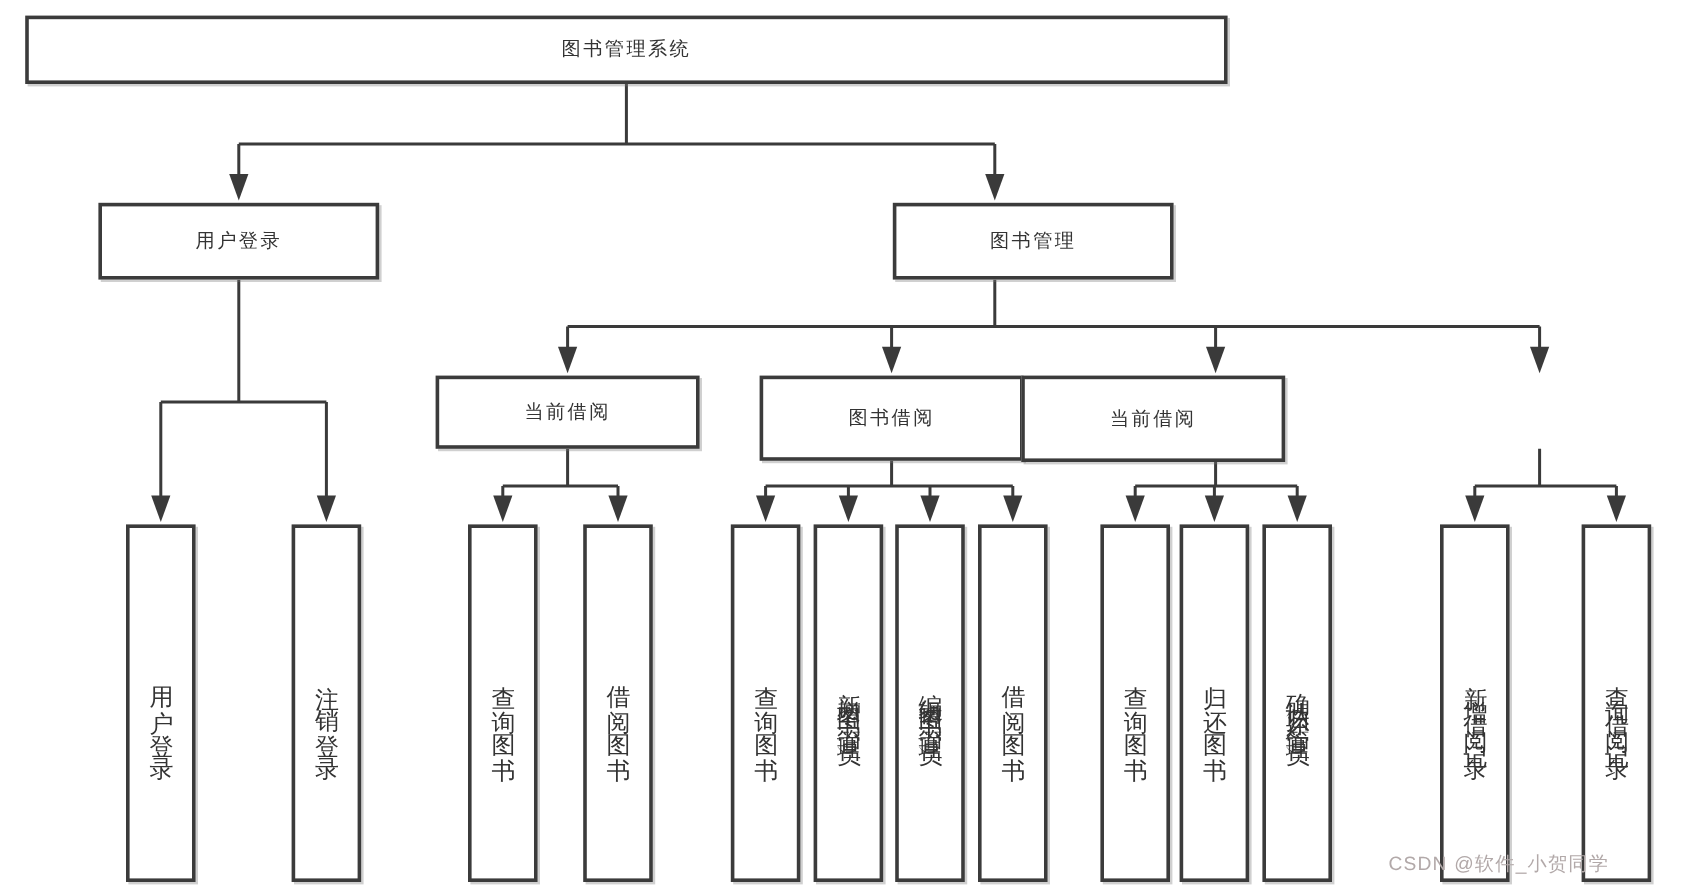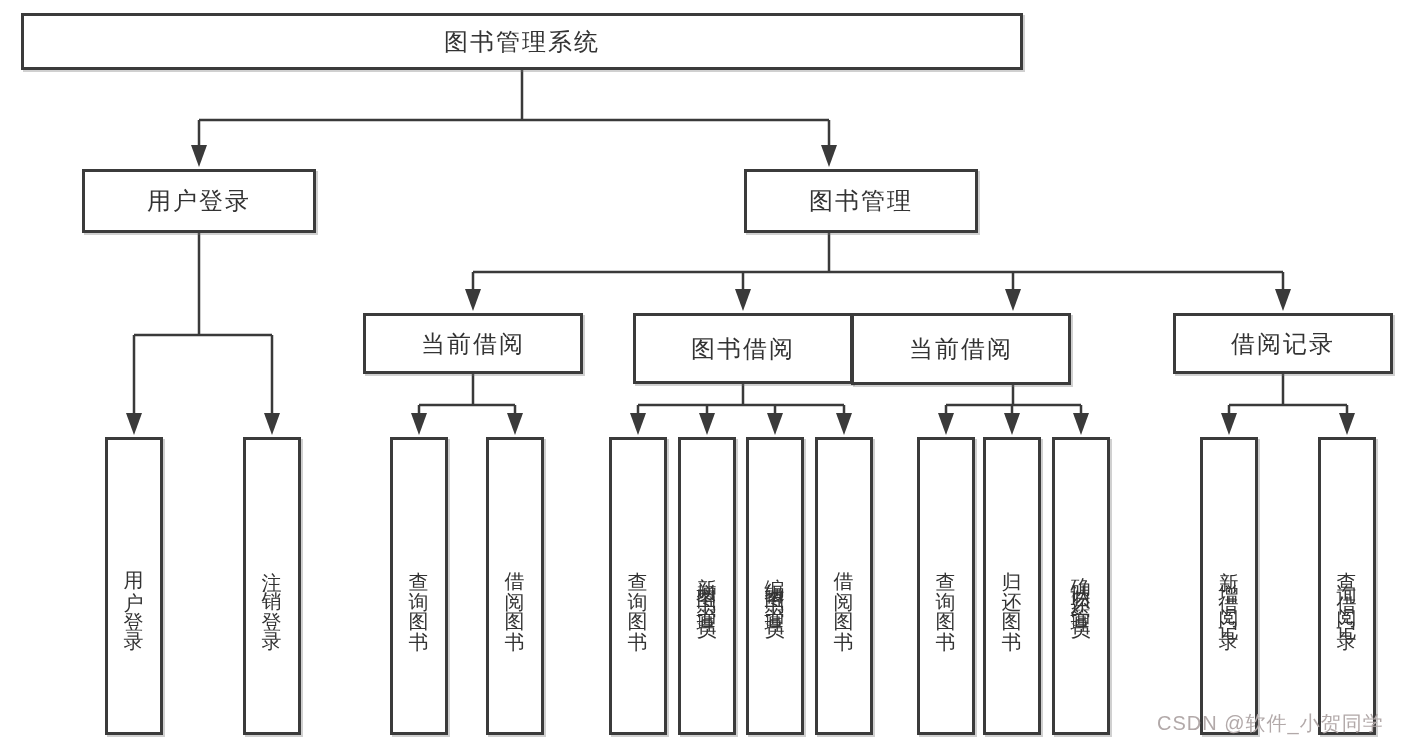--- a/index.html
+++ b/index.html
@@ -5,31 +5,31 @@
   html,body{margin:0;padding:0;background:#fff;}
   .stage{
     position:relative;width:1405px;height:747px;background:#fff;overflow:hidden;
     font-family:"Liberation Sans",sans-serif;color:#333;
   }
   .node{
     position:absolute;box-sizing:border-box;background:#fff;
     border:3px solid #3b3b3b;box-shadow:2px 2px 0 rgba(120,120,120,.35);
     display:flex;align-items:center;justify-content:center;
   }
-  .h-node span{font-size:24px;letter-spacing:2px;color:#333;white-space:nowrap;}
+  .h-node span{font-size:16px;letter-spacing:2px;color:#333;white-space:nowrap;}
   .leaf span{
     writing-mode:vertical-rl;text-orientation:mixed;
     font-size:20px;color:#333;line-height:1.1;
   }
   .ls20{letter-spacing:20px;padding-top:20px;}
   .ls12{letter-spacing:12px;padding-top:12px;}
   .ls6{letter-spacing:6px;padding-top:6px;}
   svg.wires{position:absolute;left:0;top:0;pointer-events:none;}
   .watermark{
-    position:absolute;left:1157px;top:710px;font-size:20px;
+    position:absolute;left:1157px;top:710px;font-size:16px;
     color:#b2a9a9;white-space:nowrap;letter-spacing:1px;
   }
 </style>
 </head>
 <body>
 
 <div class="stage">
 
   <svg class="wires" width="1405" height="747" viewBox="0 0 1405 747">
     <g stroke="#3a3a3a" stroke-width="2.5" fill="none">
@@ -81,23 +81,20 @@
 
   <div class="node h-node" style="left:363px;top:313px;width:220px;height:61px">
     <span>当前借阅</span>
   </div>
   <div class="node h-node" style="left:633px;top:313px;width:220px;height:71px">
     <span>图书借阅</span>
   </div>
   <div class="node h-node" style="left:851px;top:313px;width:220px;height:72px">
     <span>当前借阅</span>
   </div>
-  <div class="node h-node" style="left:1173px;top:313px;width:220px;height:61px">
-    <span>借阅记录</span>
-  </div>
 
   <div class="node leaf" style="left:105px;top:437px;width:58px;height:298px">
     <span class="ls20">用户登录</span>
   </div>
   <div class="node leaf" style="left:243px;top:437px;width:58px;height:298px">
     <span class="ls20">注销登录</span>
   </div>
 
   <div class="node leaf" style="left:390px;top:437px;width:58px;height:298px">
     <span class="ls20">查询图书</span>

